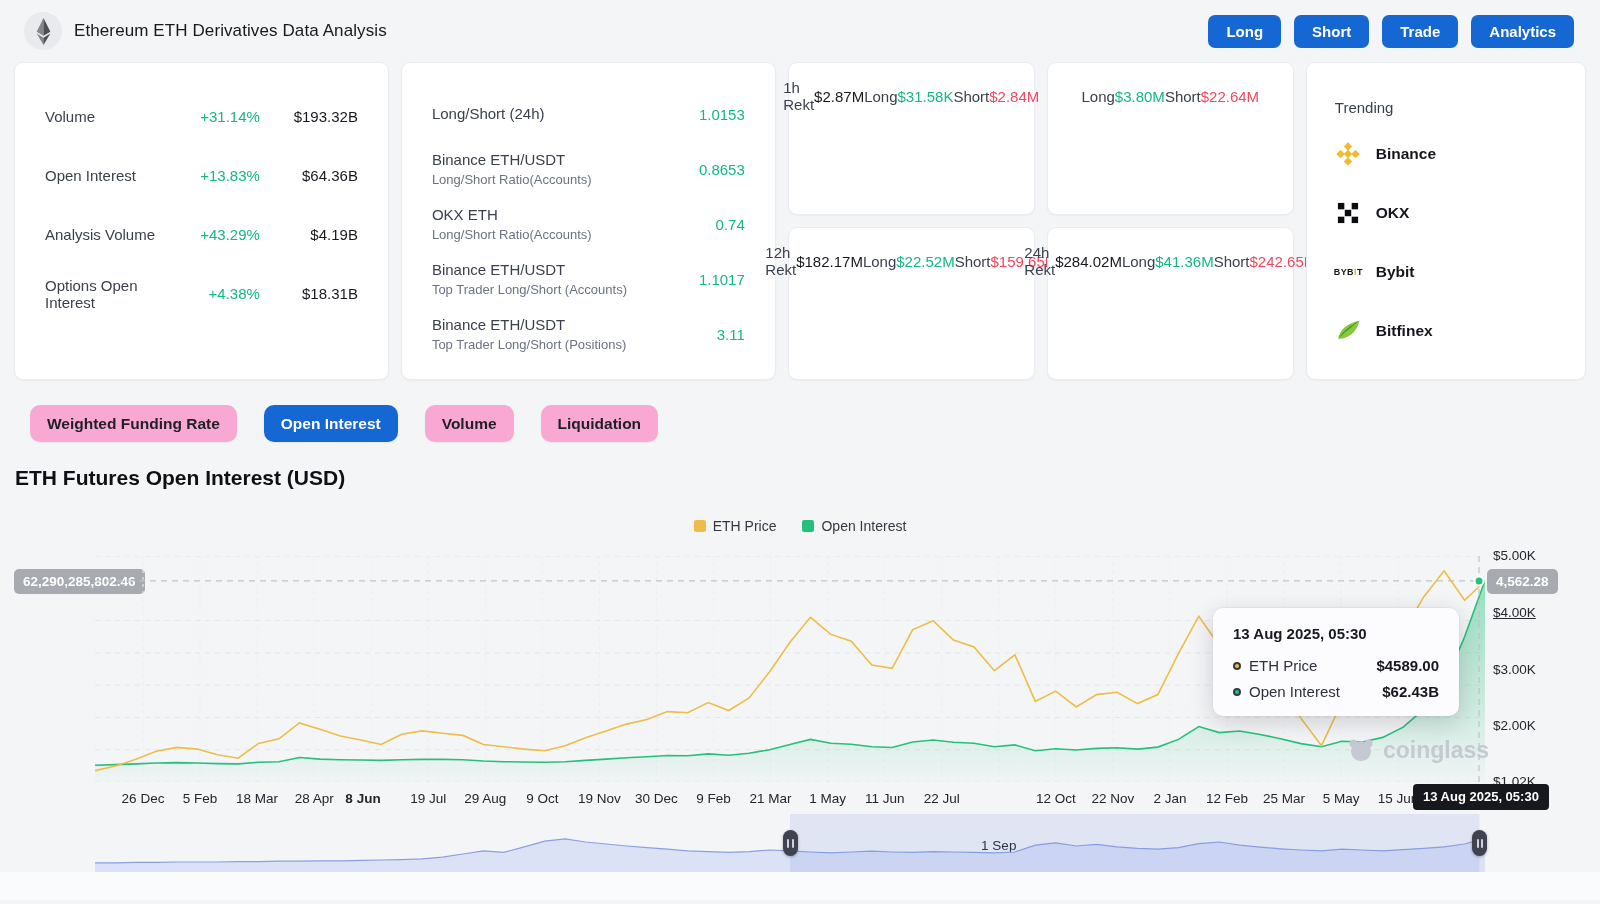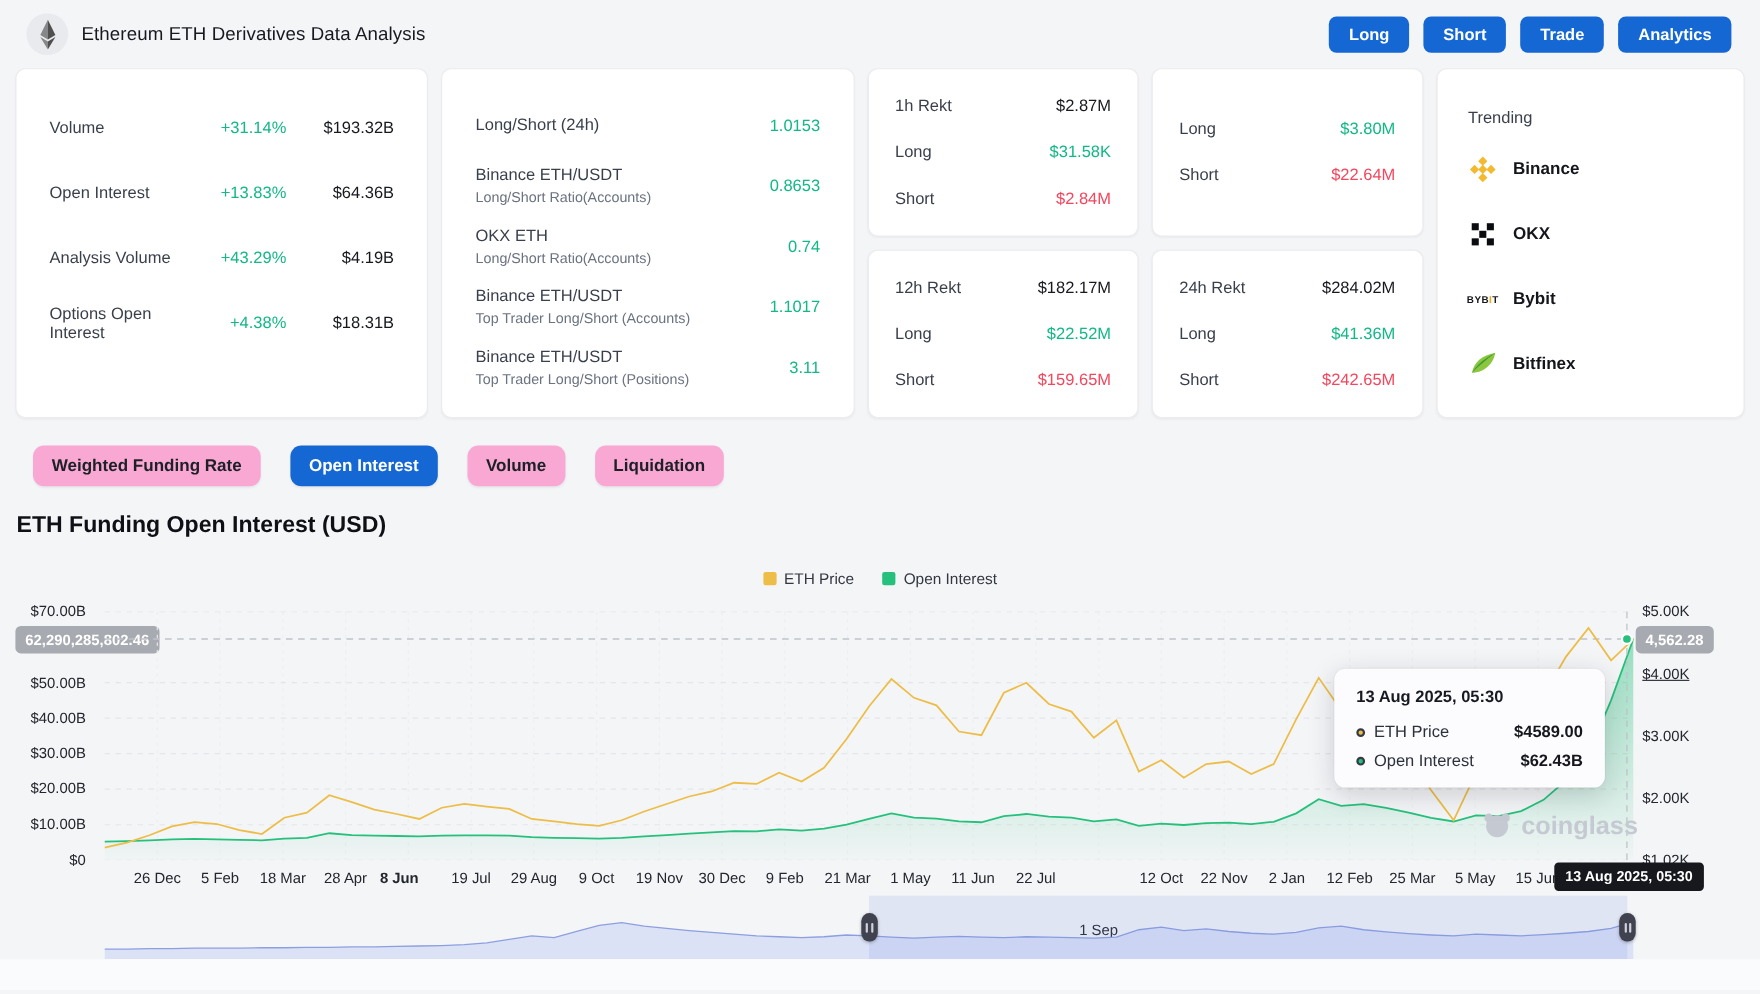--- a/index.html
+++ b/index.html
@@ -25,21 +25,21 @@
 
   .card.ratios{width:376px;height:318px;padding:22px 30px}
   .ratio-row{display:flex;align-items:center;height:55px}
   .ratio-row:first-child{margin-top:2px}
   .ratio-labels{flex:1;line-height:1.25}
   .ratio-main{font-size:15px;color:#3a3f4c}
   .ratio-sub{font-size:13px;color:#6b7280;margin-top:3px}
   .ratio-value{color:#12b886;font-size:15px}
 
   .rekt-col{display:flex;flex-direction:column;gap:12px;width:247px}
-  .card.rekt{flex:1;padding:12px 24px;display:flex;flex-direction:column;justify-content:center}
+  .card.rekt{flex:1;padding:12px 24px;display:flex;flex-direction:row;justify-content:center}
   .rekt-row{display:flex;align-items:center;height:42px;font-size:15px}
   .rekt-row .lab{flex:1;color:#3a3f4c}
   .rekt-row .val{color:#17191f}
   .rekt-row .val.green{color:#12b886}
   .rekt-row .val.red{color:#f4465d}
 
   .card.trending{width:281px;height:318px;padding:24px 28px}
   .trending-title{font-size:15px;color:#3a3f4c;margin:12px 0 8px}
   .trend-item{display:flex;align-items:center;gap:14px;height:59px;cursor:pointer}
   .trend-icon{width:27px;display:flex;align-items:center;justify-content:center;flex:0 0 auto}
@@ -271,43 +271,34 @@
   </div>
 </section>
 
 <div class="tabs">
   <div class="tab">Weighted Funding Rate</div>
   <div class="tab active">Open Interest</div>
   <div class="tab">Volume</div>
   <div class="tab">Liquidation</div>
 </div>
 
-<h2 class="section-title">ETH Funding Open Interest (USD)</h2>
+<h2 class="section-title">ETH Futures Open Interest (USD)</h2>
 
 <div class="legend">
   <div class="legend-item">
     <span class="legend-swatch" style="background: rgb(237, 189, 71);"></span>
     <span>ETH Price</span>
   </div>
   <div class="legend-item">
     <span class="legend-swatch" style="background: rgb(37, 193, 124);"></span>
     <span>Open Interest</span>
   </div>
 </div>
 
 <div class="chart-section">
-  <div id="y-left">
-      <div class="y-tick" style="top: 0px;">$70.00B</div>
-      <div class="y-tick" style="top: 64.5714px;">$50.00B</div>
-      <div class="y-tick" style="top: 96.8571px;">$40.00B</div>
-      <div class="y-tick" style="top: 129.143px;">$30.00B</div>
-      <div class="y-tick" style="top: 161.429px;">$20.00B</div>
-      <div class="y-tick" style="top: 193.714px;">$10.00B</div>
-      <div class="y-tick" style="top: 226px;">$0</div>
-    </div>
   <div id="y-right">
       <div class="y-tick" style="top: 0px;">$5.00K</div>
       <div class="y-tick" style="top: 56.7839px; text-decoration: underline;">$4.00K</div>
       <div class="y-tick" style="top: 113.568px;">$3.00K</div>
       <div class="y-tick" style="top: 170.352px;">$2.00K</div>
       <div class="y-tick" style="top: 226px;">$1.02K</div>
     </div>
   <div class="axis-badge" id="left-badge">62,290,285,802.46</div>
   <div class="axis-badge" id="right-badge">4,562.28</div>
 

